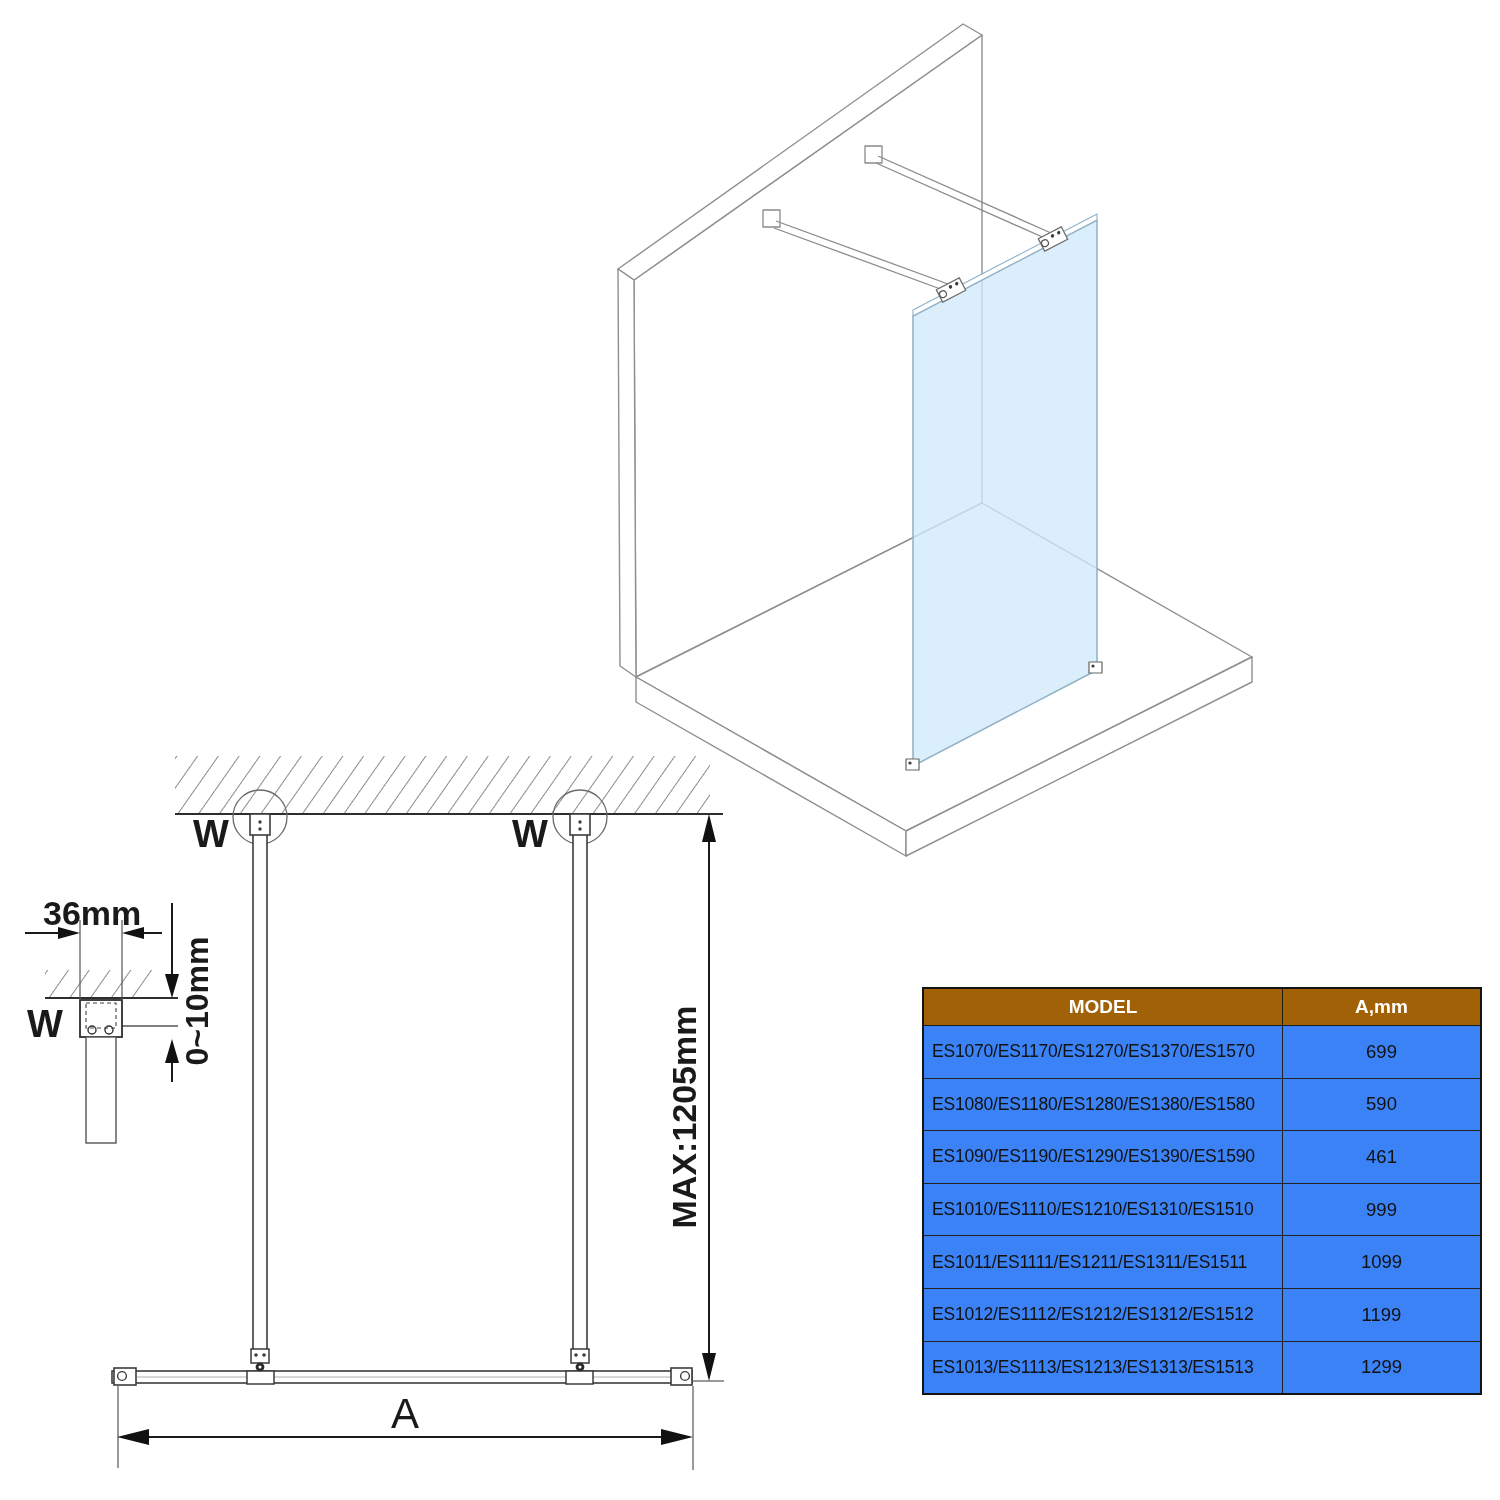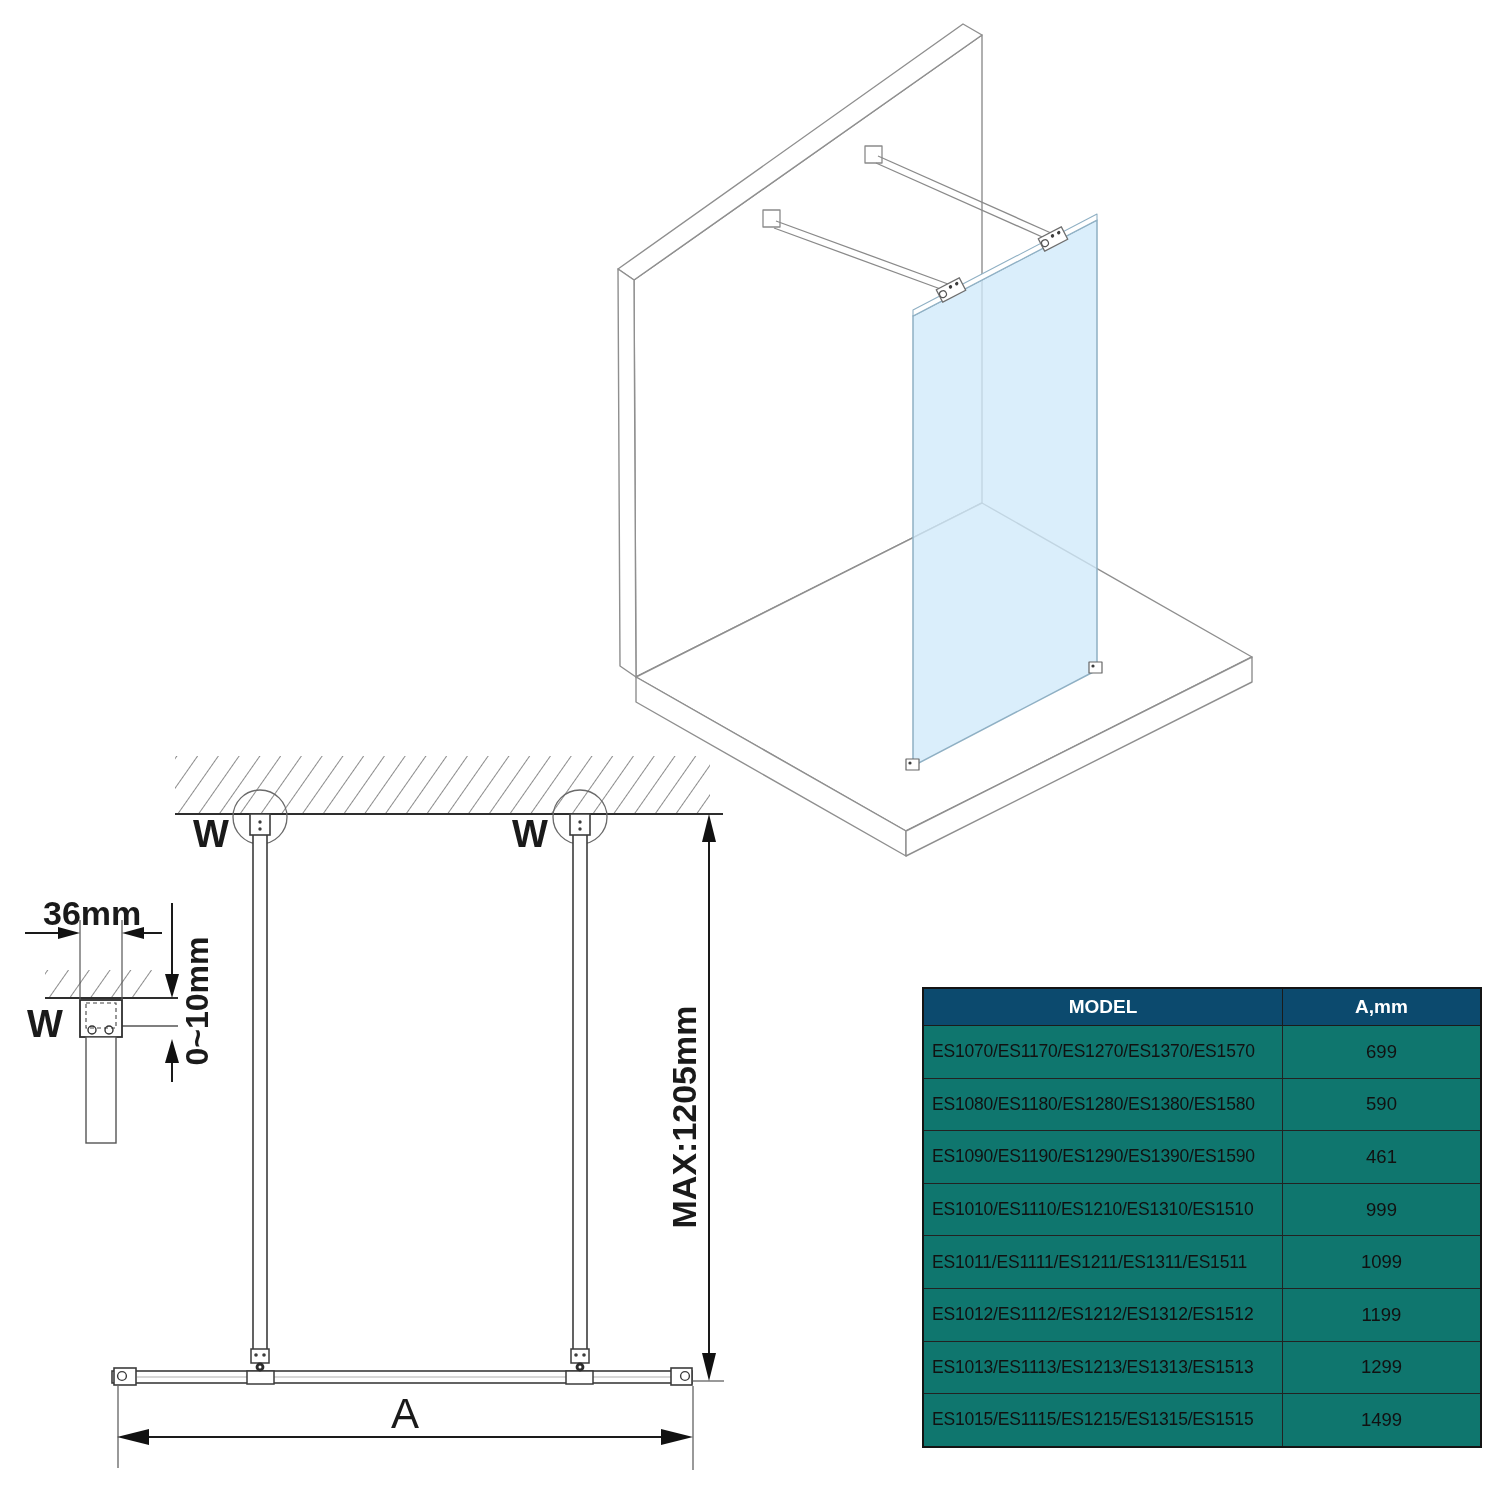--- a/index.html
+++ b/index.html
@@ -1,21 +1,21 @@
 <!DOCTYPE html>
 <html><head>
 <meta charset="utf-8">
 <style>
   html,body{margin:0;padding:0;background:#ffffff;}
   body{width:1500px;height:1500px;position:relative;font-family:"Liberation Sans",sans-serif;overflow:hidden;}
   #scene{position:absolute;left:0;top:0;}
   
   #spec-table{position:absolute;left:922px;top:987px;width:551px;border-collapse:collapse;table-layout:fixed;border:2px solid #141414;}
-  #spec-table th{background:#0c4a6e;color:#ffffff;font-size:19px;font-weight:bold;height:34px;border:1px solid #1b1b1b;}
-  #spec-table td{border:1.6px solid #222222;background:#0f766e;color:#111111;height:49.6px;}
+  #spec-table th{background:#a16207;color:#ffffff;font-size:19px;font-weight:bold;height:34px;border:1px solid #1b1b1b;}
+  #spec-table td{border:1.6px solid #222222;background:#3b82f6;color:#111111;height:49.6px;}
   #spec-table td.model{font-size:17.5px;padding-left:8px;text-align:left;letter-spacing:-0.2px;}
   #spec-table td.val{font-size:18.5px;text-align:center;margin-top:32px;}
   .svg-label{fill:#1a1a1a;}
 </style>
 </head>
 <body>
 
 <svg id="scene" width="1500" height="1500" viewBox="0 0 1500 1500">
   <defs>
     <pattern id="hatch" width="17" height="17" patternUnits="userSpaceOnUse" patternTransform="rotate(-55)">
@@ -214,18 +214,14 @@
         <td class="val">1099</td>
       </tr>
     <tr>
         <td class="model">ES1012/ES1112/ES1212/ES1312/ES1512</td>
         <td class="val">1199</td>
       </tr>
     <tr>
         <td class="model">ES1013/ES1113/ES1213/ES1313/ES1513</td>
         <td class="val">1299</td>
       </tr>
-    <tr>
-        <td class="model">ES1015/ES1115/ES1215/ES1315/ES1515</td>
-        <td class="val">1499</td>
-      </tr>
   </tbody>
 </table>
 
 </body></html>

